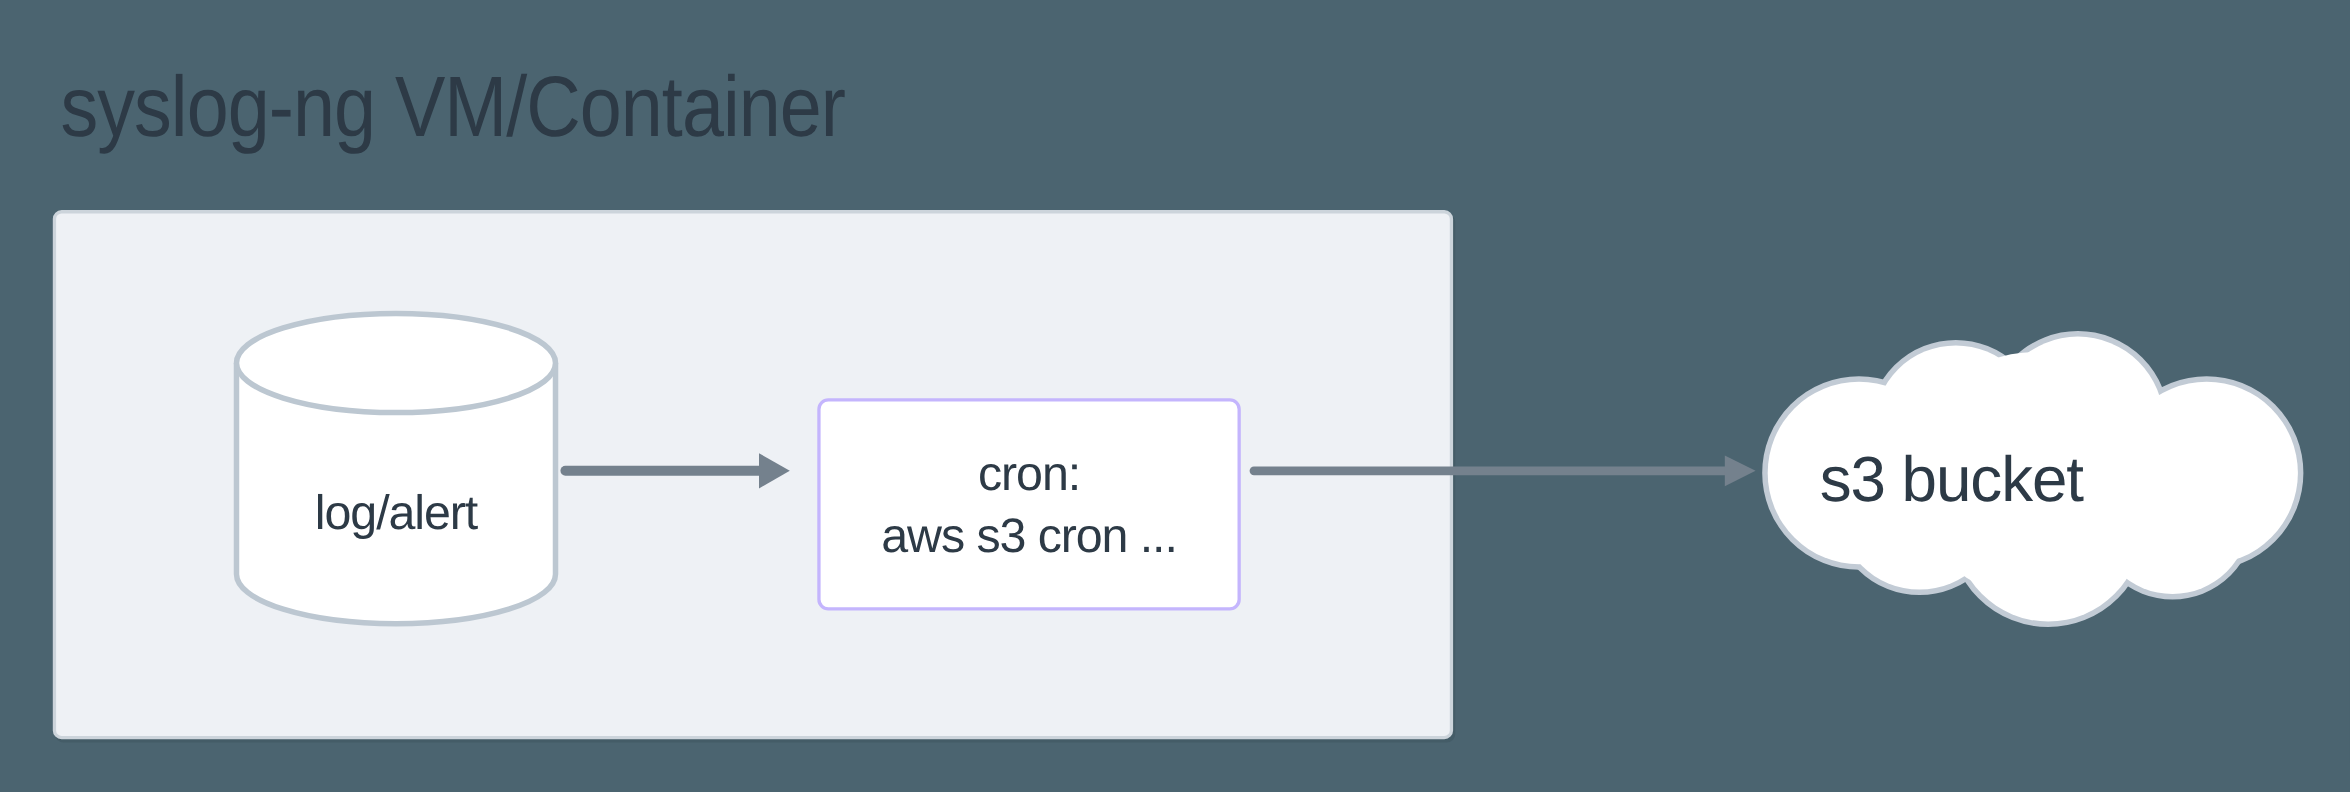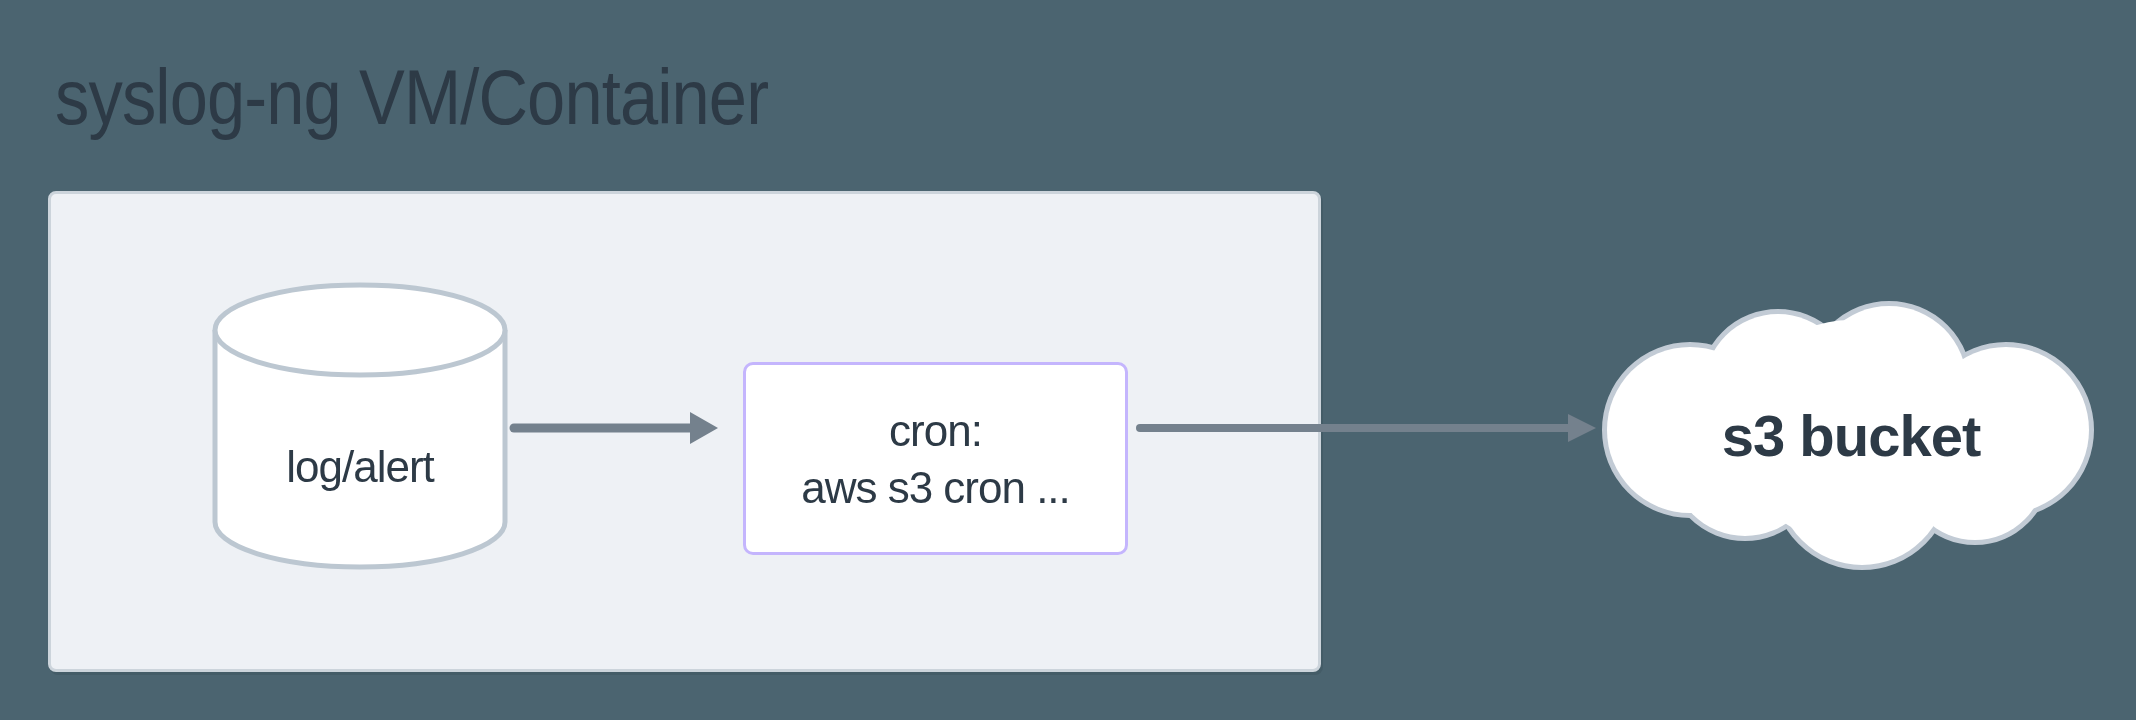--- a/index.html
+++ b/index.html
@@ -60,21 +60,21 @@
     display: block;
     font-size: 44px; line-height: 57px;
     letter-spacing: -1px;
     color: #2d3a46;
     white-space: nowrap;
   }
 
   .archive-label { left: 215px; top: 373px; width: 290px; height: 186px; }
 
   .cloud-label {
-    left: 1610px; top: 306px; width: 482px; height: 259px; font-weight: bold;
+    left: 1533px; top: 306px; width: 482px; height: 259px;
   }
   .cloud-label span { font-size: 58px; line-height: 64px; }
 </style>
 </head>
 <body>
 
 <div class="stage">
 
   <div class="title">syslog-ng VM/Container</div>
 

